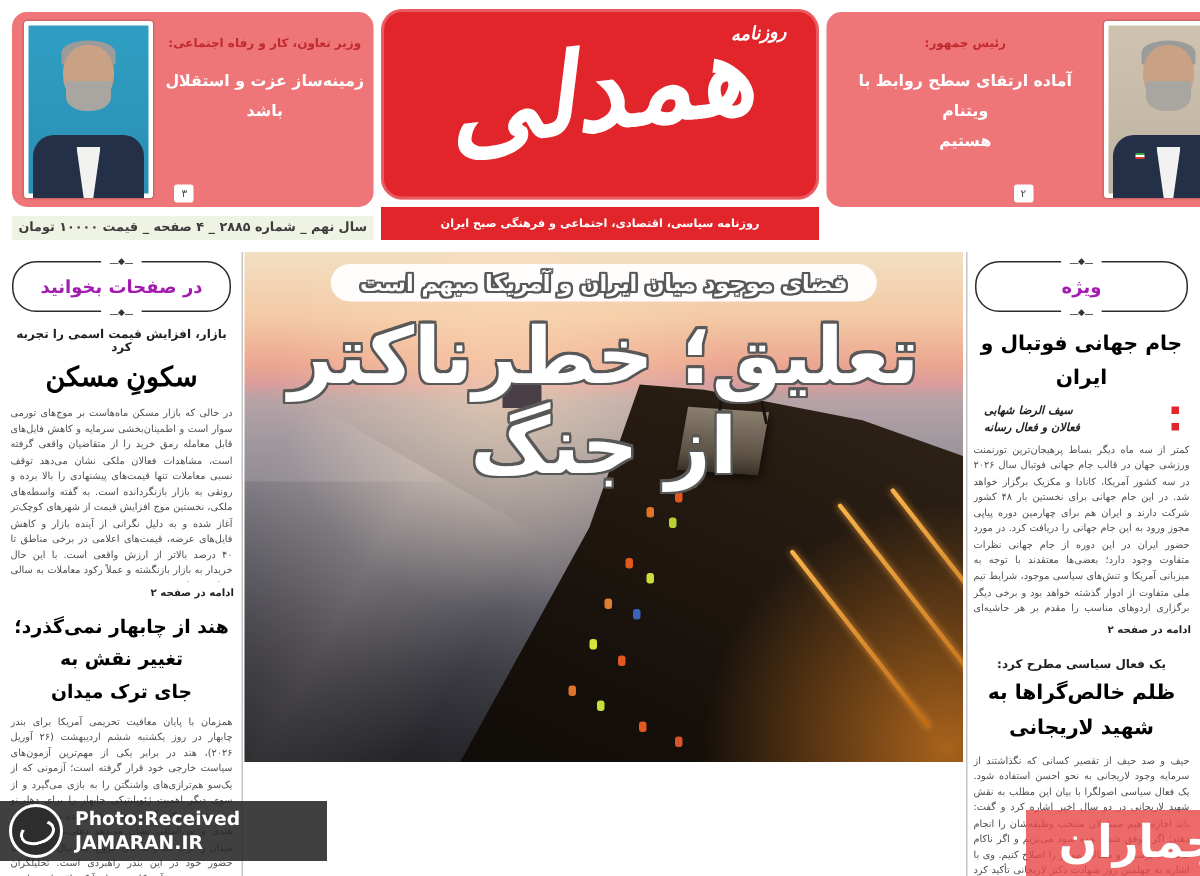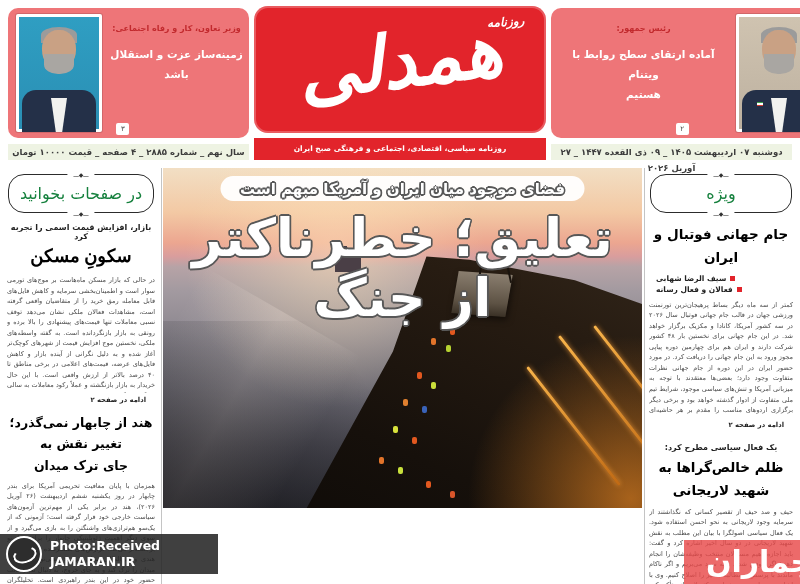--- a/index.html
+++ b/index.html
@@ -56,30 +56,30 @@
   .col{position:absolute;top:168px;bottom:0;direction:rtl;}
   .col.leftcol{left:4px;width:154px;}
   .col.rightcol{left:646px;width:150px;}
 
   .section-frame{position:relative;border:1.3px solid #2c2c2c;border-radius:16px;margin:6px 4px 10px;
                  padding:9px 4px;text-align:center;}
   .section-frame .chip{position:absolute;left:50%;transform:translateX(-50%);background:#fff;
                  padding:0 6px;font-size:6px;color:#333;letter-spacing:2px;}
   .chip.top{top:-4px;} .chip.bottom{bottom:-5px;}
   .chip::before{content:"ـــ◆ـــ";}
-  .section-title{font-size:16px;font-weight:normal;color:#15803d;}
+  .section-title{font-size:12px;font-weight:bold;color:#a21caf;}
 
   .kicker-sm{font-size:8px;font-weight:bold;color:#222;text-align:center;margin:6px 2px 4px;}
   .headline-lg{font-size:18px;font-weight:bold;color:#000;text-align:center;margin:2px 0 8px;font-family:Liberation Serif, serif;}
   .headline-md{font-size:12.5px;font-weight:bold;color:#000;text-align:center;line-height:1.7;margin:8px 0 5px;}
   .bodytext{font-size:6.5px;color:#4c4c4c;text-align:justify;line-height:1.62;margin:0 3px;
             overflow:hidden;}
-  .continued{font-size:6.8px;font-weight:bold;color:#222;margin:3px 12px 0;}
-  .byline{display:flex;align-items:center;justify-content:flex-end;gap:4px;margin:2px 10px;
-          font-size:7.5px;font-weight:bold;color:#222;}
+  .continued{font-size:6.8px;font-weight:bold;color:#222;margin:3px 2px 0;}
+  .byline{display:flex;align-items:center;justify-content:space-between;gap:4px;margin:2px 10px;
+          font-size:7.5px;font-weight:bold;color:#222;font-style:italic;}
   .byline .sq{width:5px;height:5px;background:#e2242b;flex:0 0 auto;}
 
   
   .mainphoto{position:absolute;left:163px;top:168px;width:479px;height:340px;overflow:hidden;
      background:
        radial-gradient(circle at 36% 26%, rgba(255,226,185,.55), rgba(255,226,185,0) 38%),
        linear-gradient(180deg,#f2dfc4 0%,#f3c9a4 13%,#eca690 22%,#d99d9d 26%,#b7a3a6 29%,
                        #a39aa0 36%,#8d8890 48%,#6d6b74 64%,#47464e 82%,#2b2b31 100%);}
   .wake{position:absolute;left:-60px;top:120px;width:180px;height:360px;transform:rotate(30deg);
         background:linear-gradient(90deg,rgba(255,255,255,0) 0%,rgba(255,240,230,.22) 50%,rgba(255,255,255,0) 100%);}
@@ -162,21 +162,20 @@
     <div class="boxtext">
       <div class="box-kicker">رئیس جمهور:</div>
       <div class="box-title">آماده ارتقای سطح روابط با ویتنام</div>
       <div class="box-title">هستیم</div>
     </div>
     <div class="pageref">۲</div>
   </div>
 
   <div class="redbar">روزنامه سیاسی، اقتصادی، اجتماعی و فرهنگی صبح ایران</div>
   <div class="datestrip left">سال نهم _ شماره ۲۸۸۵ _ ۴ صفحه _ قیمت ۱۰۰۰۰ تومان</div>
-  <div class="datestrip right">دوشنبه ۰۷ اردیبهشت ۱۴۰۵ _ ۰۹ ذی القعده ۱۴۴۷ _ ۲۷ آوریل ۲۰۲۶</div>
 
   <div class="vline" style="left:161px"></div>
   <div class="vline" style="left:644px"></div>
 
   <div class="col leftcol">
     <div class="section-frame">
       <span class="chip top"></span>
       <div class="section-title">در صفحات بخوانید</div>
       <span class="chip bottom"></span>
     </div>

